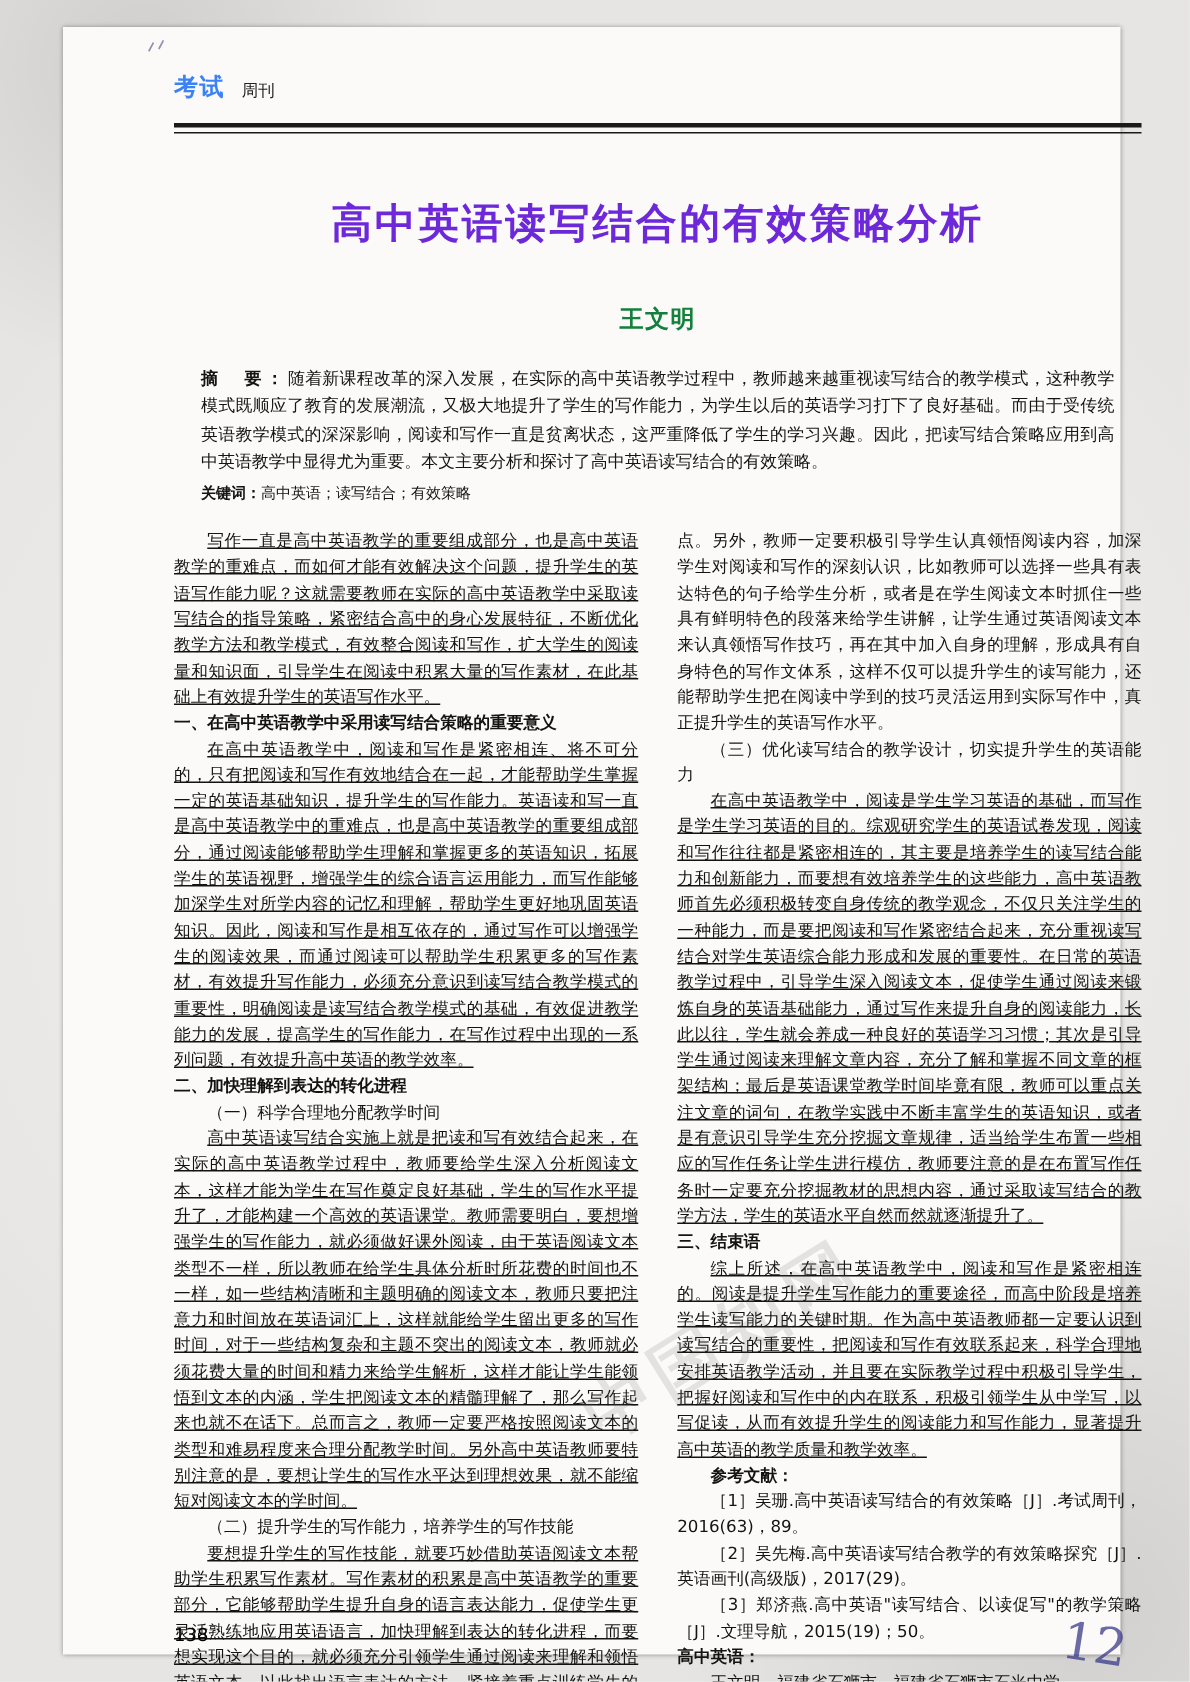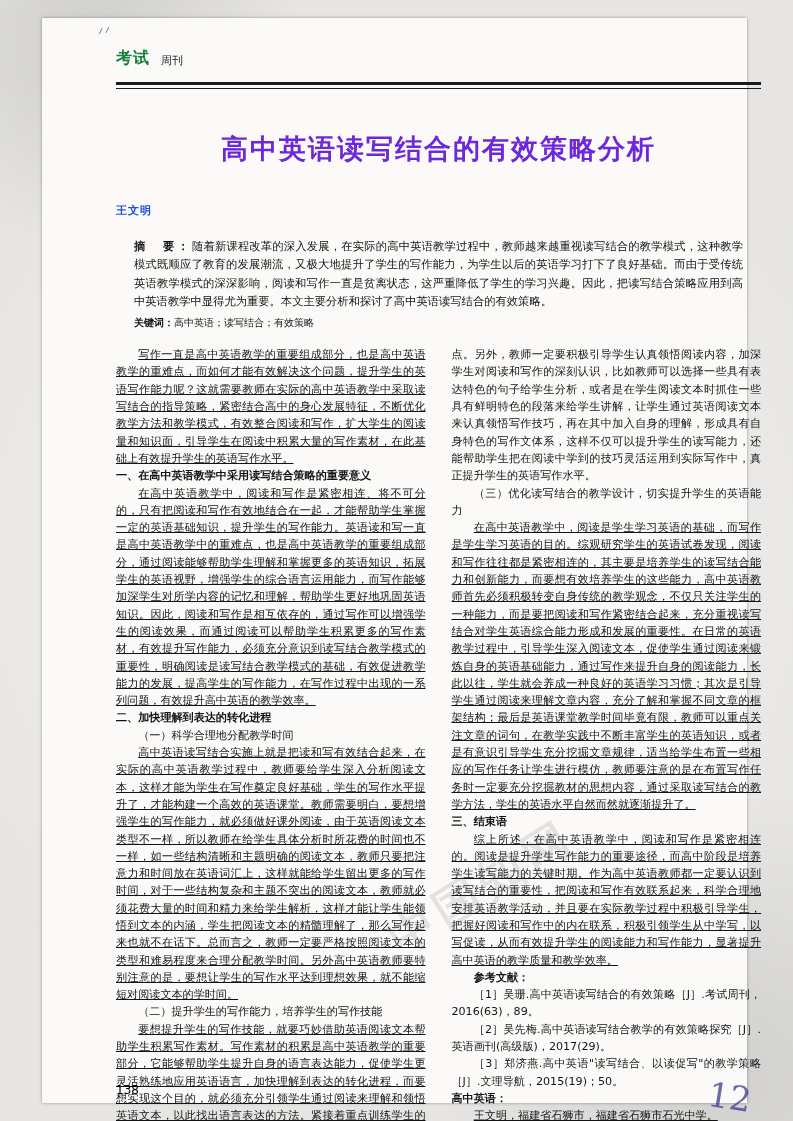--- a/index.html
+++ b/index.html
@@ -36,21 +36,21 @@
   }
   
   .masthead{
     position:relative;
     height:30px;
   }
   .mast-title{
     font-family:"DejaVu Sans","Liberation Sans",sans-serif;
     font-weight:bold;
     font-size:16px;
-    color:#15803d;
+    color:#3b82f6;
     letter-spacing:1px;
     display:inline-block;
     vertical-align:bottom;
   }
   .mast-sub{
     font-size:11px;
     color:#222;
     display:inline-block;
     margin-left:6px;
     vertical-align:bottom;
@@ -66,23 +66,24 @@
   .article-title{
     text-align:center;
     font-size:27px;
     font-weight:bold;
     letter-spacing:2px;
     color:#6d28d9;
     margin-top:42px;
     font-family:"DejaVu Sans","Liberation Sans",sans-serif;
   }
   .author{
-    font-size:11px;
-    font-weight:bold;
-    color:#1d4ed8;
+    text-align:center;
+    font-size:16px;
+    font-weight:bold;
+    color:#15803d;
     margin-top:36px;
     letter-spacing:1px;
   }
   
   .abstract{
     margin-top:20px;
     padding:0 18px 0 18px;
     font-size:11.3px;
     line-height:1.62;
     color:#141414;

